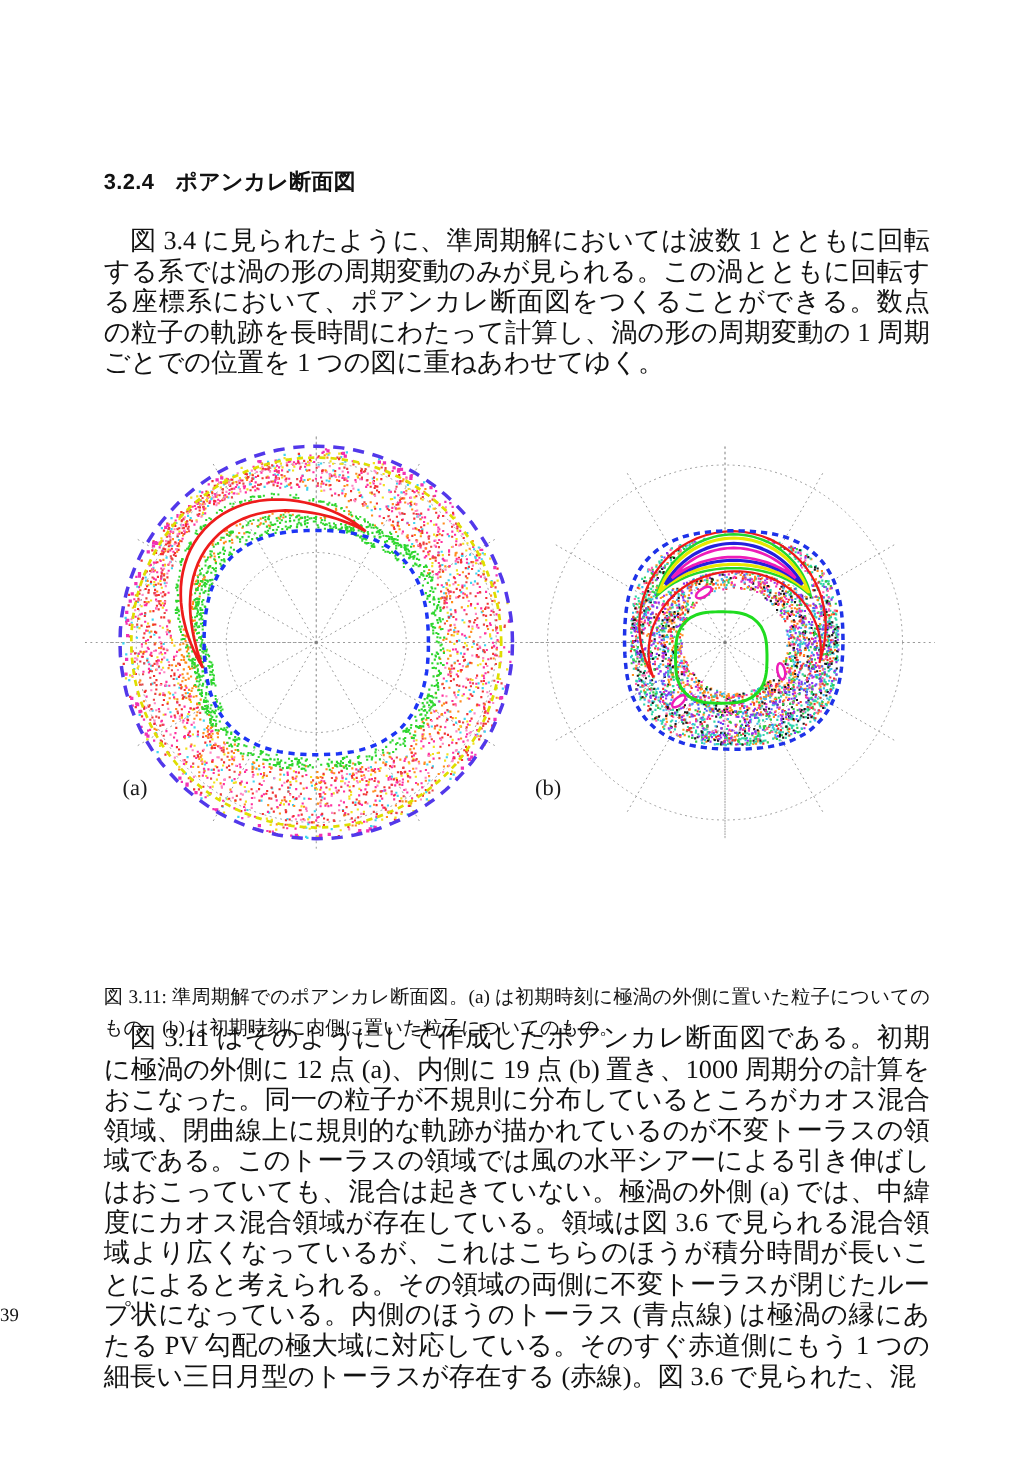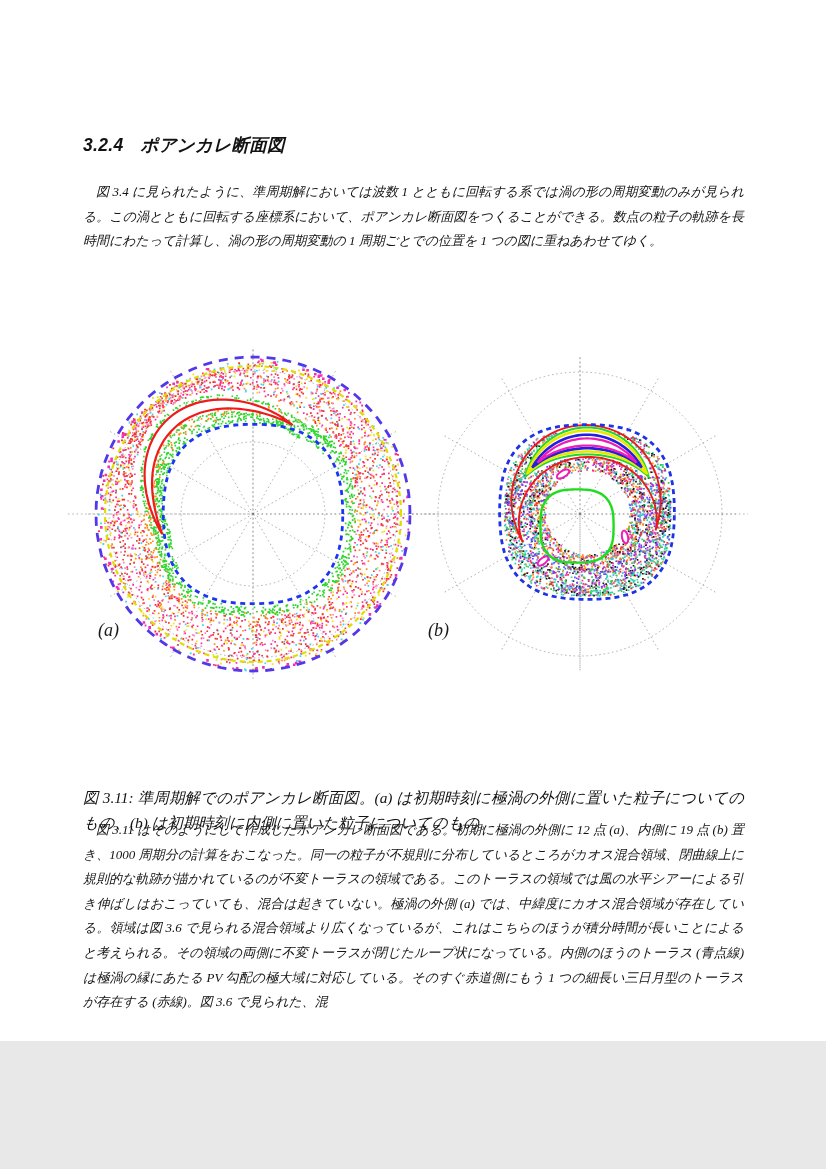--- a/index.html
+++ b/index.html
@@ -1,22 +1,22 @@
 <!DOCTYPE html>
 <html lang="ja"><head>
 <meta charset="utf-8">
 <style>
   html,body{margin:0;padding:0;background:#e8e8e8;}
-  .page{position:relative;width:826px;height:1041px;background:#ffffff;margin:0 auto;overflow:hidden;
-        font-family:"Liberation Serif","DejaVu Serif",serif;color:#121212;font-style:italic;}
+  .page{position:relative;width:826px;height:1169px;background:#ffffff;margin:0 auto;overflow:hidden;
+        font-family:"Liberation Serif","DejaVu Serif",serif;color:#121212;}
   .section-heading{position:absolute;top:133px;left:83px;margin:0;
         font-family:"Liberation Sans","DejaVu Sans",sans-serif;font-weight:bold;font-size:17.5px;
         letter-spacing:0.3px;}
   .section-heading .num{margin-right:17px;}
-  .para{position:absolute;left:83px;width:661px;margin:0;font-size:13px;line-height:24.6px;
+  .para{position:absolute;left:83px;width:661px;margin:0;font-size:21px;line-height:24.6px;
         text-align:justify;text-indent:1em;}
   #para1{top:180px;}
   #para2{top:818px;}
   .caption{position:absolute;top:785px;left:83px;width:661px;margin:0;font-size:15.4px;
         line-height:25px;text-align:justify;text-indent:0;}
   .figure-wrap{position:absolute;top:340px;left:40px;width:740px;height:340px;}
   .page-number{position:absolute;top:1045px;left:0;width:100%;text-align:left;font-size:15px;}
 </style>
 </head>
 <body>

